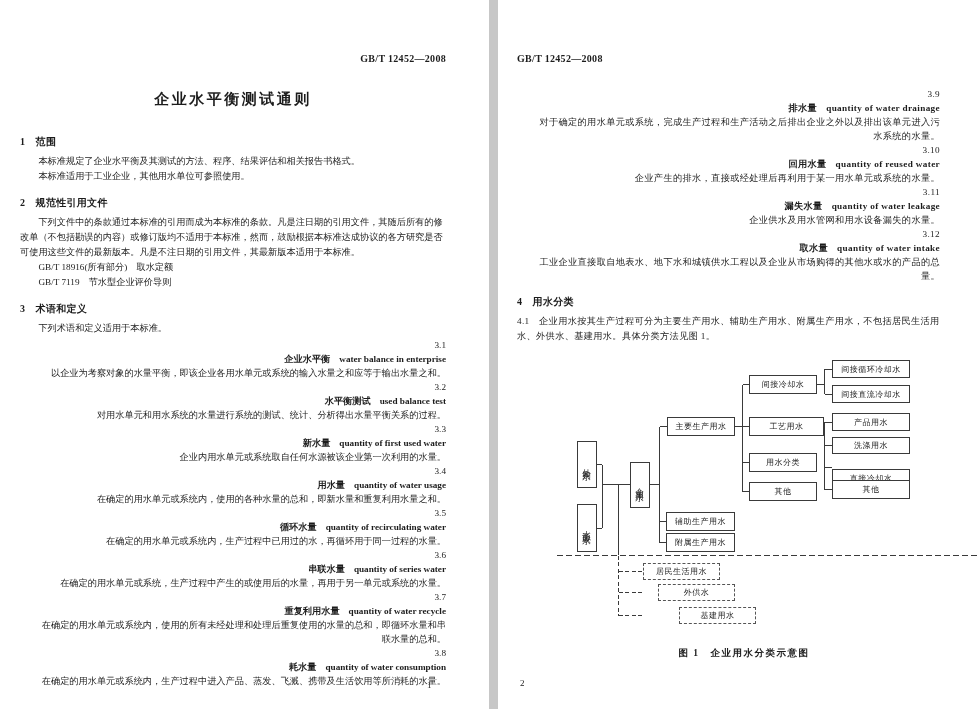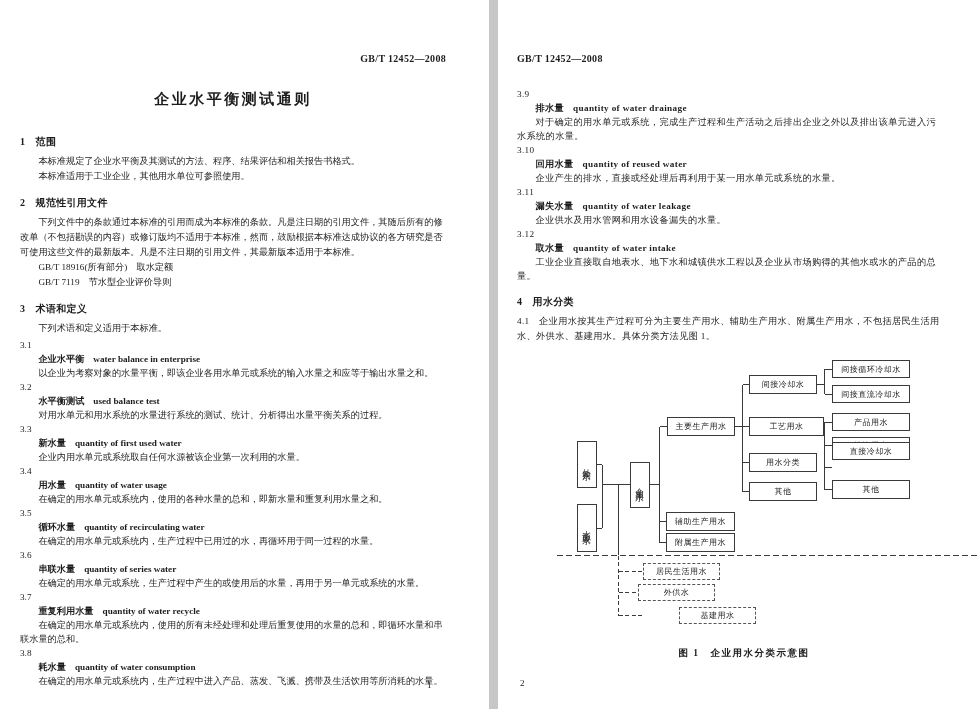--- a/index.html
+++ b/index.html
@@ -21,21 +21,21 @@
 
   .sec-head { font-weight:bold; font-size:10px; line-height:13px; margin-top:12px; letter-spacing:0.3px; }
   .sec-head.first { margin-top:26px; }
 
   p.body { font-size:9.2px; line-height:15px; margin:6px 0 0 0; }
   p.body.cont { margin-top:0; }
   .indent { text-indent:2em; }
   .ref { font-size:9.2px; line-height:15px; text-indent:2em; margin:0; }
   .page-right p.body, .page-right .term { letter-spacing:0.35px; }
 
-  .terms { margin-top:2px; }
+  .terms { margin-top:2px;text-align:right; }
   .page-right .terms { margin-top:22px; }
   .term { font-size:9.2px; line-height:14px; }
   .t-num { }
   .t-name { text-indent:2em; font-weight:bold; }
   .t-en { margin-left:9px; }
   .t-def { text-indent:2em; }
 
   .page-no { position:absolute; font-size:9px; }
   .page-left .page-no { left:427px; top:680px; }
   .page-right .page-no { left:22px; top:678px; }
@@ -176,25 +176,25 @@
 
       <div class="dbox" style="left:195px;top:23px;width:68px;height:19px;">间接冷却水</div>
       <div class="dbox" style="left:195px;top:65px;width:75px;height:19px;">工艺用水</div>
       <div class="dbox" style="left:195px;top:101px;width:68px;height:19px;">用水分类</div>
       <div class="dbox" style="left:195px;top:130px;width:68px;height:19px;">其他</div>
 
       <div class="dbox" style="left:278px;top:8px;width:78px;height:18px;">间接循环冷却水</div>
       <div class="dbox" style="left:278px;top:33px;width:78px;height:18px;">间接直流冷却水</div>
       <div class="dbox" style="left:278px;top:61px;width:78px;height:18px;">产品用水</div>
       <div class="dbox" style="left:278px;top:85px;width:78px;height:17px;">洗涤用水</div>
-      <div class="dbox" style="left:278px;top:90px;width:78px;height:18px;">直接冷却水</div>
+      <div class="dbox" style="left:278px;top:117px;width:78px;height:18px;">直接冷却水</div>
       <div class="dbox" style="left:278px;top:128px;width:78px;height:19px;">其他</div>
 
       <div class="dbox dashbox" style="left:89px;top:211px;width:77px;height:17px;">居民生活用水</div>
-      <div class="dbox dashbox" style="left:84px;top:232px;width:77px;height:17px;">外供水</div>
+      <div class="dbox dashbox" style="left:104px;top:232px;width:77px;height:17px;">外供水</div>
       <div class="dbox dashbox" style="left:89px;top:255px;width:77px;height:17px;margin-left:36px;">基建用水</div>
     </div>
 
     <div class="fig-caption">图 1　企业用水分类示意图</div>
 
     <div class="page-no">2</div>
   </div>
 
 </div>
 

